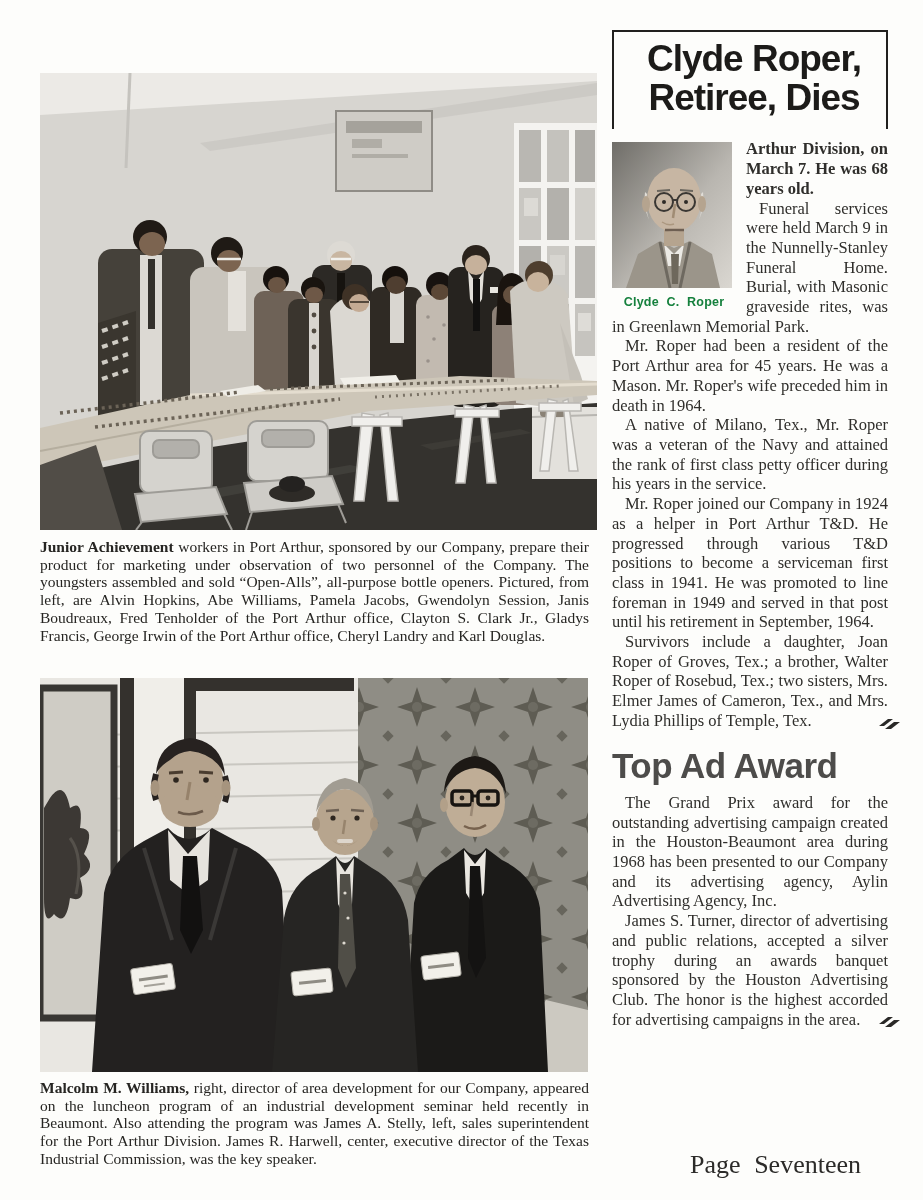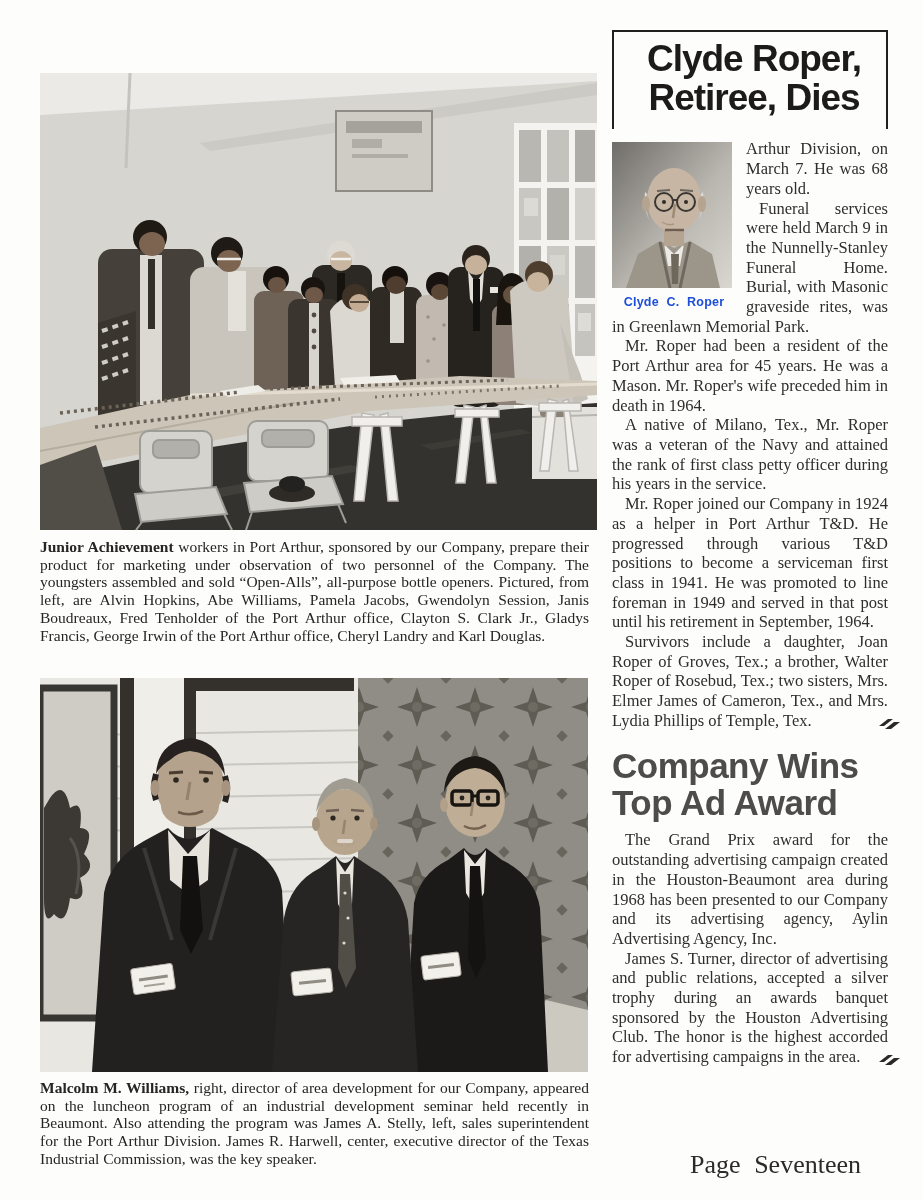--- a/index.html
+++ b/index.html
@@ -26,26 +26,26 @@
     border:2px solid #21201e; border-bottom:none;
     padding:7px 4px 12px 12px;
   }
   .hbox h1 {
     font-family:"Liberation Sans", sans-serif; font-weight:700;
     font-size:37px; line-height:1.06; letter-spacing:-1px;
     text-align:center; color:#1c1b19;
   }
   .art { font-size:16.5px; line-height:19.7px; text-align:justify; margin-top:10px; }
   .art p { text-indent:13px; }
-  .art p.noindent { text-indent:0; }
+  .art p.noindent { text-indent:0;font-weight:bold; }
   .pfloat { float:left; width:124px; margin:3px 10px 1px 0; }
   .pfloat .pimg { width:120px; height:146px; background:#bdbbb6; }
   .pfloat .pcap {
     font-family:"Liberation Sans", sans-serif; font-weight:700;
-    font-size:12.5px; color:#1d4ed8; text-align:center; margin-top:5px;
+    font-size:12.5px; color:#15803d; text-align:center; margin-top:5px;
     letter-spacing:.2px; word-spacing:4px;
   }
   h2.gray {
     font-family:"Liberation Sans", sans-serif; font-weight:700;
     font-size:35px; line-height:1.07; letter-spacing:-.5px;
     color:#4d4c4a; margin:16px 0 9px 0;
   }
   .lastp { position:relative; }
   .dingbat { position:absolute; right:0; bottom:3px; width:22px; height:13px; }
   .pagenum {
@@ -395,21 +395,20 @@
       <p>Mr. Roper had been a resident of the Port Arthur area for 45 years. He was a Mason.  Mr. Roper's wife preceded him in death in 1964.</p>
       <p>A native of Milano, Tex., Mr. Roper was a veteran of the Navy and attained the rank of first class petty officer during his years in the service.</p>
       <p>Mr. Roper joined our Company in 1924 as a helper in Port Arthur T&amp;D. He progressed through various T&amp;D positions to become a serviceman first class in 1941.  He was promoted to line foreman in 1949 and served in that post until his retirement in September, 1964.</p>
       <p class="lastp"><span>Survivors include a daughter, Joan Roper of Groves, Tex.; a brother, Walter Roper of Rosebud, Tex.; two sisters, Mrs. Elmer James of Cameron, Tex., and Mrs. Lydia Phillips of Temple, Tex.</span><span class="dingbat"><svg viewBox="0 0 22 13" width="22" height="13">
               <polygon points="0,9 9,2 14,2 5,9" fill="#2a2927"></polygon>
               <polygon points="6,12 15,5 21,5 12,12" fill="#2a2927"></polygon>
             </svg></span></p>
     </div>
 
     <h2 class="gray">
-      <span style="display:block">Company Wins</span>
       <span style="display:block">Top Ad Award</span>
     </h2>
 
     <div class="art" style="margin-top:4px">
       <p>The Grand Prix award for the outstanding advertising campaign created in the Houston-Beaumont area during 1968 has been presented to our Company and its advertising agency, Aylin Advertising Agency, Inc.</p>
       <p class="lastp"><span>James S. Turner, director of advertising and public relations, accepted a silver trophy during an awards banquet sponsored by the Houston Advertising Club.  The honor is the highest accorded for advertising campaigns in the area.</span><span class="dingbat"><svg viewBox="0 0 22 13" width="22" height="13">
               <polygon points="0,9 9,2 14,2 5,9" fill="#2a2927"></polygon>
               <polygon points="6,12 15,5 21,5 12,12" fill="#2a2927"></polygon>
             </svg></span></p>
     </div>

